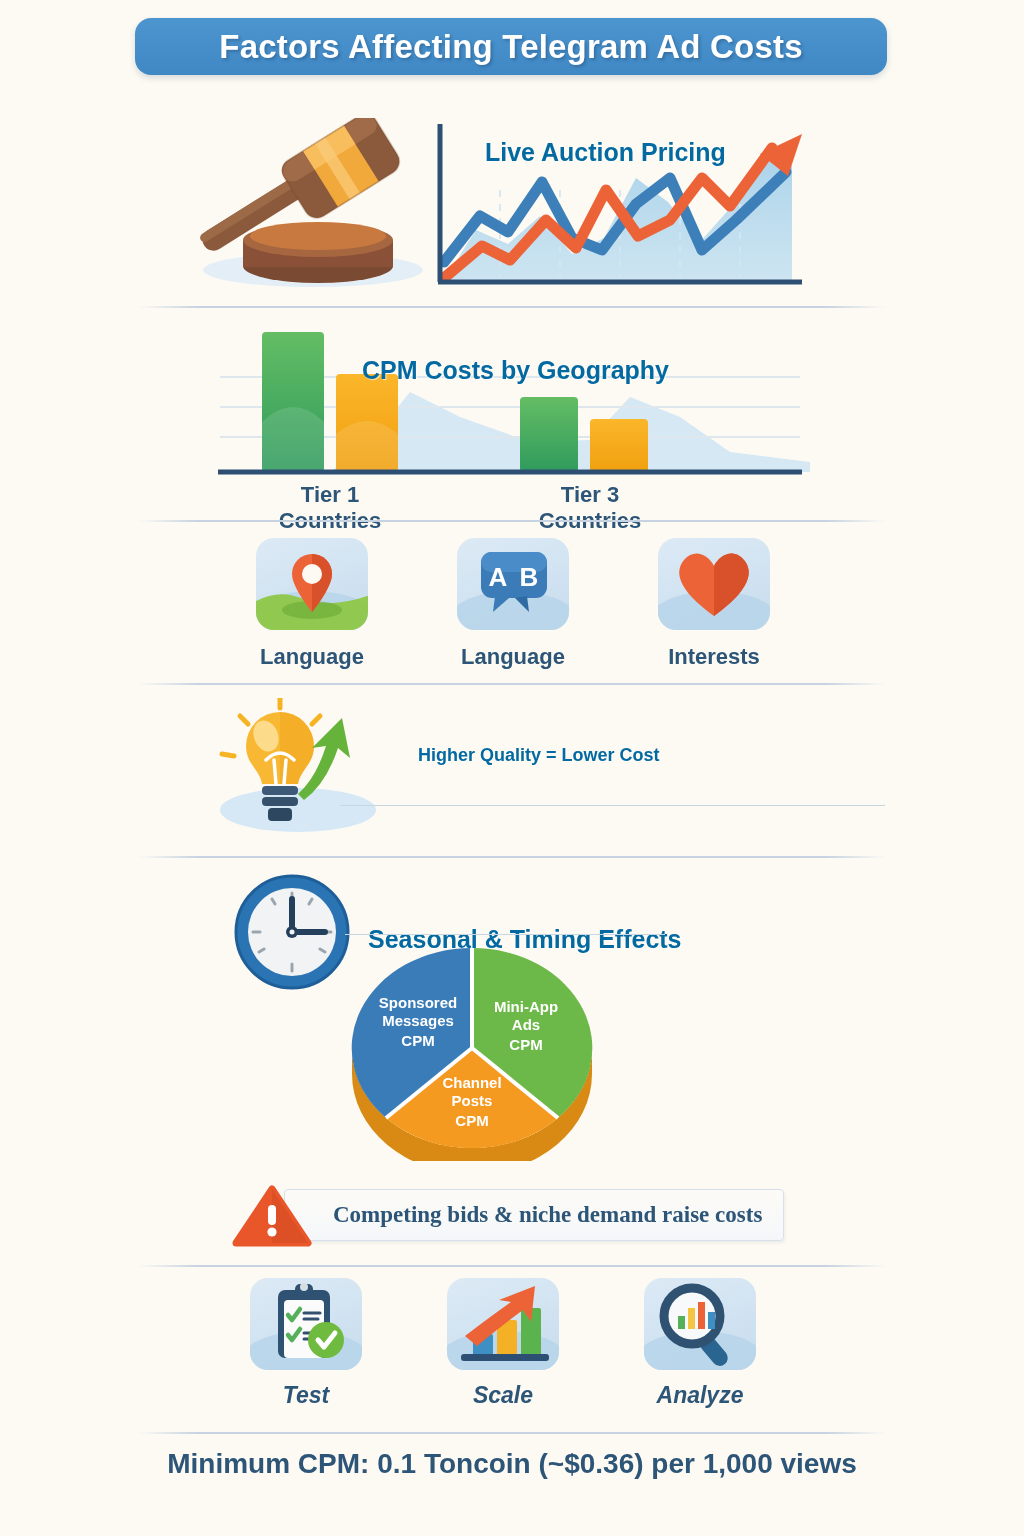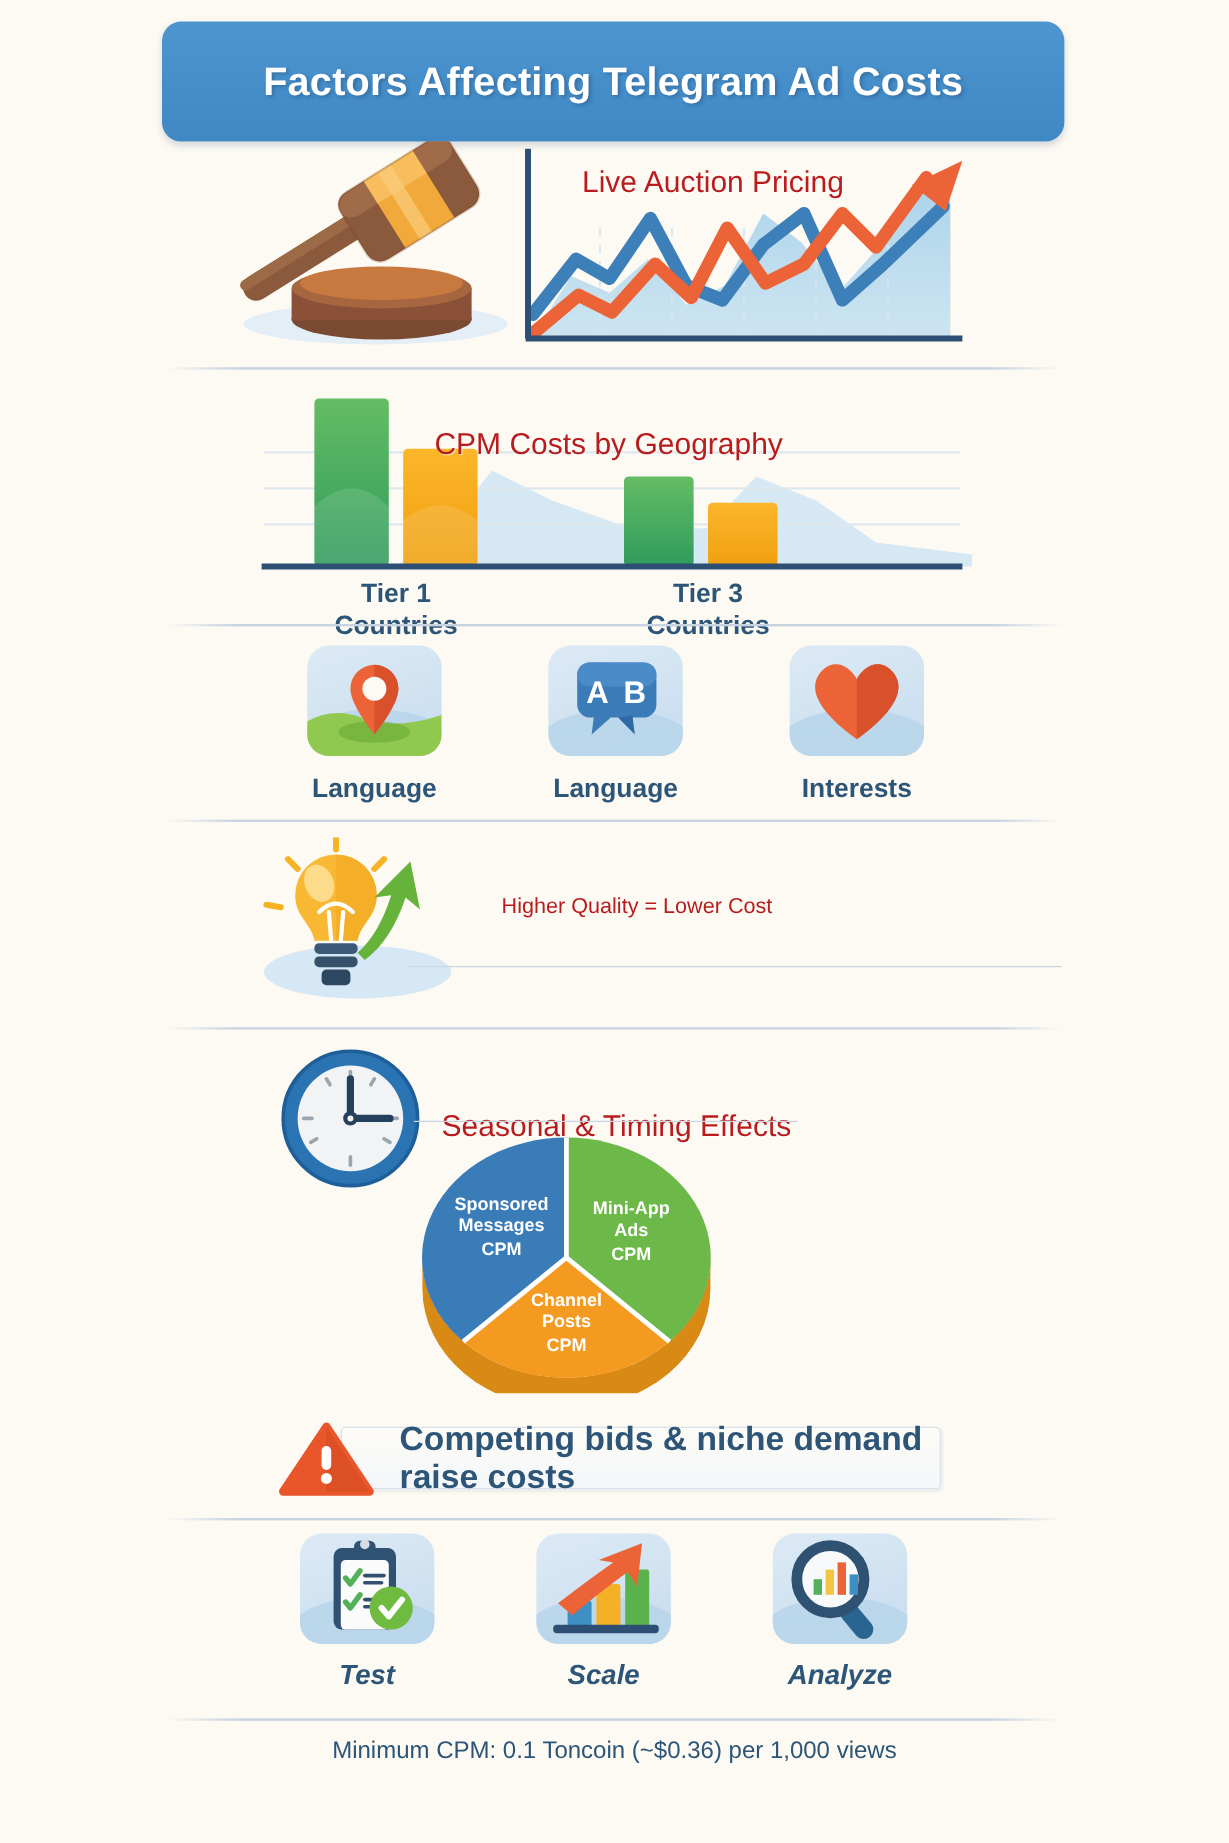--- a/index.html
+++ b/index.html
@@ -6,38 +6,38 @@
   html, body {
     width: 1024px; height: 1536px;
     background: #fdfaf3;
     font-family: "Liberation Sans", sans-serif;
     overflow: hidden;
   }
   .page { position: relative; width: 1024px; height: 1536px; background: #fdfaf3; }
 
   
   .title-bar {
-    position: absolute; left: 135px; top: 18px; width: 752px; height: 100px;
+    position: absolute; left: 135px; top: 18px; width: 752px; height: 57px;
     background: linear-gradient(180deg,#4c95cf 0%, #3f88c4 100%);
     border-radius: 16px;
     display: flex; align-items: center; justify-content: center;
     box-shadow: 0 3px 6px rgba(40,70,110,.18);
   }
   .title-bar .t {
     color: #ffffff; font-size: 33px; font-weight: bold; letter-spacing: .2px;
     text-shadow: 2px 2px 3px rgba(30,60,100,.35);
   }
 
   
   .divider {
     position: absolute; left: 138px; width: 748px; height: 2px;
     background: linear-gradient(90deg, rgba(200,212,226,0) 0%, #c7d3e0 8%, #c7d3e0 92%, rgba(200,212,226,0) 100%);
   }
   .heading {
-    color: #b91c1c; font-weight: normal; font-size: 25px;
+    color: #0369a1; font-weight: bold; font-size: 25px;
     text-shadow: 1px 1px 1px rgba(255,255,255,.7);
   }
   .cap {
     color: #2c5578; font-weight: bold; font-size: 22px; text-align: center;
   }
   .tile {
     width: 112px; height: 92px; border-radius: 18px;
     background: linear-gradient(160deg,#dceaf5 0%, #c7dcee 100%);
     position: relative; overflow: hidden; margin: 0 auto;
   }
@@ -75,30 +75,30 @@
 
   
   .warnbox { position: absolute; left: 222px; top: 1187px; width: 562px; height: 58px; }
   .warn-plate {
     position: absolute; left: 62px; top: 2px; width: 500px; height: 52px;
     background: linear-gradient(180deg,#fdfbf6,#f4f7fa);
     border: 1px solid #d6e1ec; border-radius: 4px;
     box-shadow: 1px 2px 3px rgba(80,110,150,.10);
     display: flex; align-items: center;
   }
-  .warn-plate .t { color:#2c5578; font-weight: bold; font-size: 28px; padding-left: 48px; }
+  .warn-plate .t { color:#2c5578; font-weight: bold; font-size: 23px; padding-left: 48px; font-family: Liberation Serif, serif; }
 
   
   .icons3b { position: absolute; left: 222px; top: 1278px; width: 562px; display: flex; justify-content: space-between; font-style: italic; }
   .icons3b .cell { width: 168px; }
   .icons3b .cap { margin-top: 12px; font-size: 23px; }
 
   
   .footer { position: absolute; left: 0; top: 1448px; width: 1024px; text-align: center; }
-  .footer .t { color:#2c5578; font-weight: normal; font-size: 20px; }
+  .footer .t { color:#2c5578; font-weight: bold; font-size: 28px; }
 </style>
 </head>
 <body>
 
 <div class="page">
 
   <div class="title-bar">
     <div class="t">Factors Affecting Telegram Ad Costs</div>
   </div>
 

